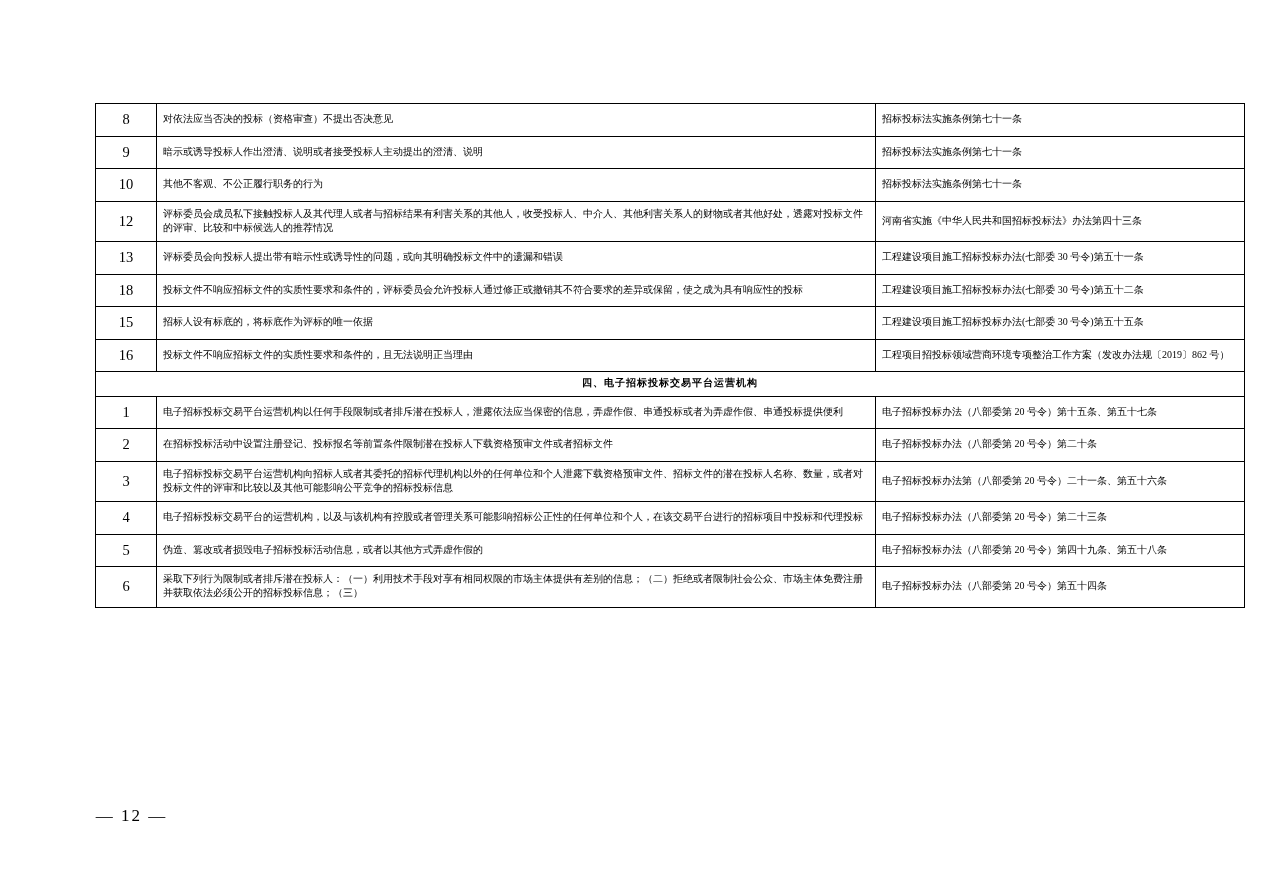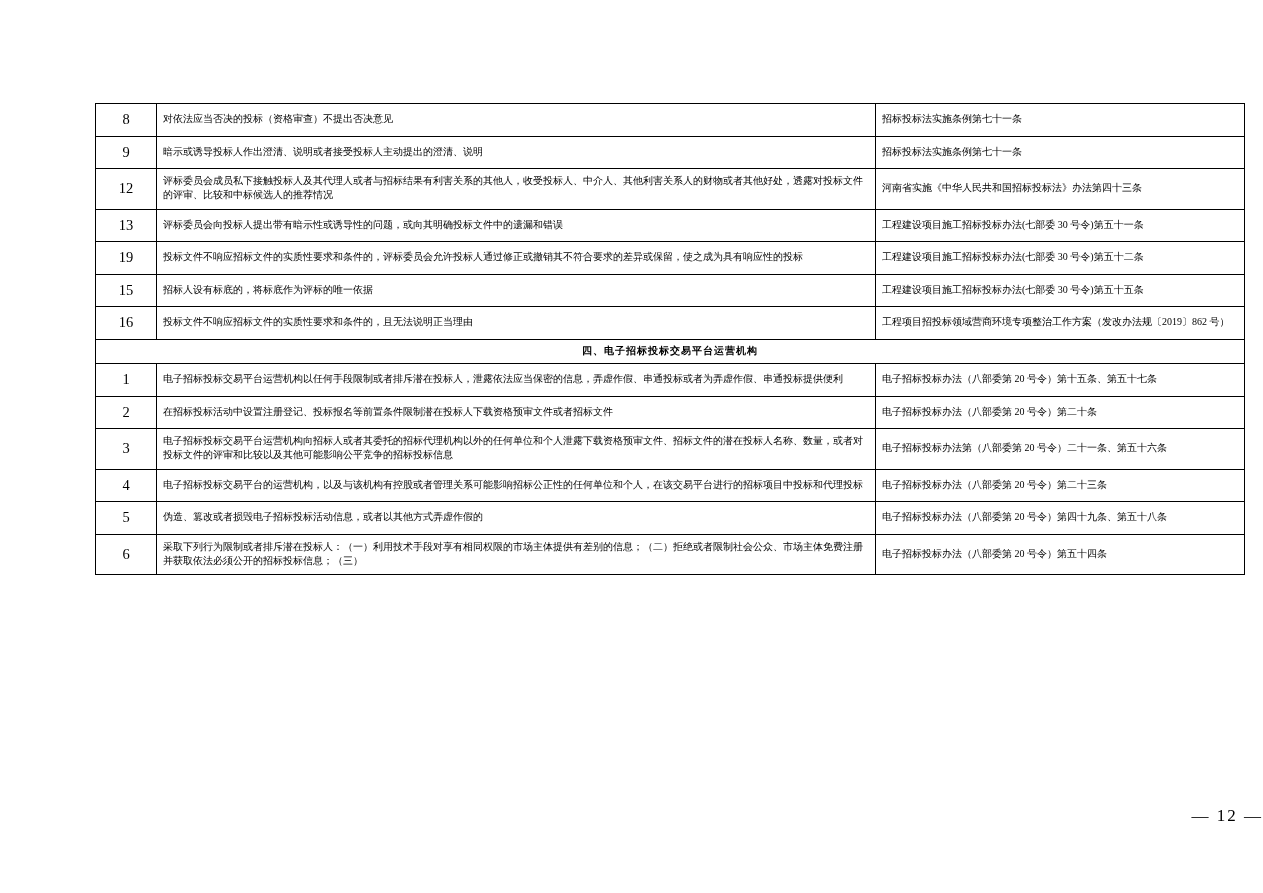--- a/index.html
+++ b/index.html
@@ -56,21 +56,21 @@
     text-align: center;
     font-weight: bold;
     letter-spacing: 1px;
     padding: 4px 6px 5px 6px;
   }
   .page-number {
     position: absolute;
     left: 0;
     top: 806px;
     width: 1263px;
-    text-align: right;
+    text-align: center;
     font-size: 17px;
     letter-spacing: 2px;
     font-family: "Liberation Serif", "DejaVu Serif", serif;
   }
   .pn-inner {
     display: inline-block;
     margin-left: -1000px;
   }
 </style>
 </head>
@@ -84,31 +84,36 @@
         <td class="col-no">8</td>
         <td class="col-desc">对依法应当否决的投标（资格审查）不提出否决意见</td>
         <td class="col-basis">招标投标法实施条例第七十一条</td>
       </tr>
       <tr>
         <td class="col-no">9</td>
         <td class="col-desc">暗示或诱导投标人作出澄清、说明或者接受投标人主动提出的澄清、说明</td>
         <td class="col-basis">招标投标法实施条例第七十一条</td>
       </tr>
       <tr>
+        <td class="col-no">10</td>
+        <td class="col-desc">其他不客观、不公正履行职务的行为</td>
+        <td class="col-basis">招标投标法实施条例第七十一条</td>
+      </tr>
+      <tr>
         <td class="col-no">12</td>
         <td class="col-desc">评标委员会成员私下接触投标人及其代理人或者与招标结果有利害关系的其他人，收受投标人、中介人、其他利害关系人的财物或者其他好处，透露对投标文件的评审、比较和中标候选人的推荐情况</td>
         <td class="col-basis">河南省实施《中华人民共和国招标投标法》办法第四十三条</td>
       </tr>
       <tr>
         <td class="col-no">13</td>
         <td class="col-desc">评标委员会向投标人提出带有暗示性或诱导性的问题，或向其明确投标文件中的遗漏和错误</td>
         <td class="col-basis">工程建设项目施工招标投标办法(七部委 30 号令)第五十一条</td>
       </tr>
       <tr>
-        <td class="col-no">19</td>
+        <td class="col-no">18</td>
         <td class="col-desc">投标文件不响应招标文件的实质性要求和条件的，评标委员会允许投标人通过修正或撤销其不符合要求的差异或保留，使之成为具有响应性的投标</td>
         <td class="col-basis">工程建设项目施工招标投标办法(七部委 30 号令)第五十二条</td>
       </tr>
       <tr>
         <td class="col-no">15</td>
         <td class="col-desc">招标人设有标底的，将标底作为评标的唯一依据</td>
         <td class="col-basis">工程建设项目施工招标投标办法(七部委 30 号令)第五十五条</td>
       </tr>
       <tr>
         <td class="col-no">16</td>

